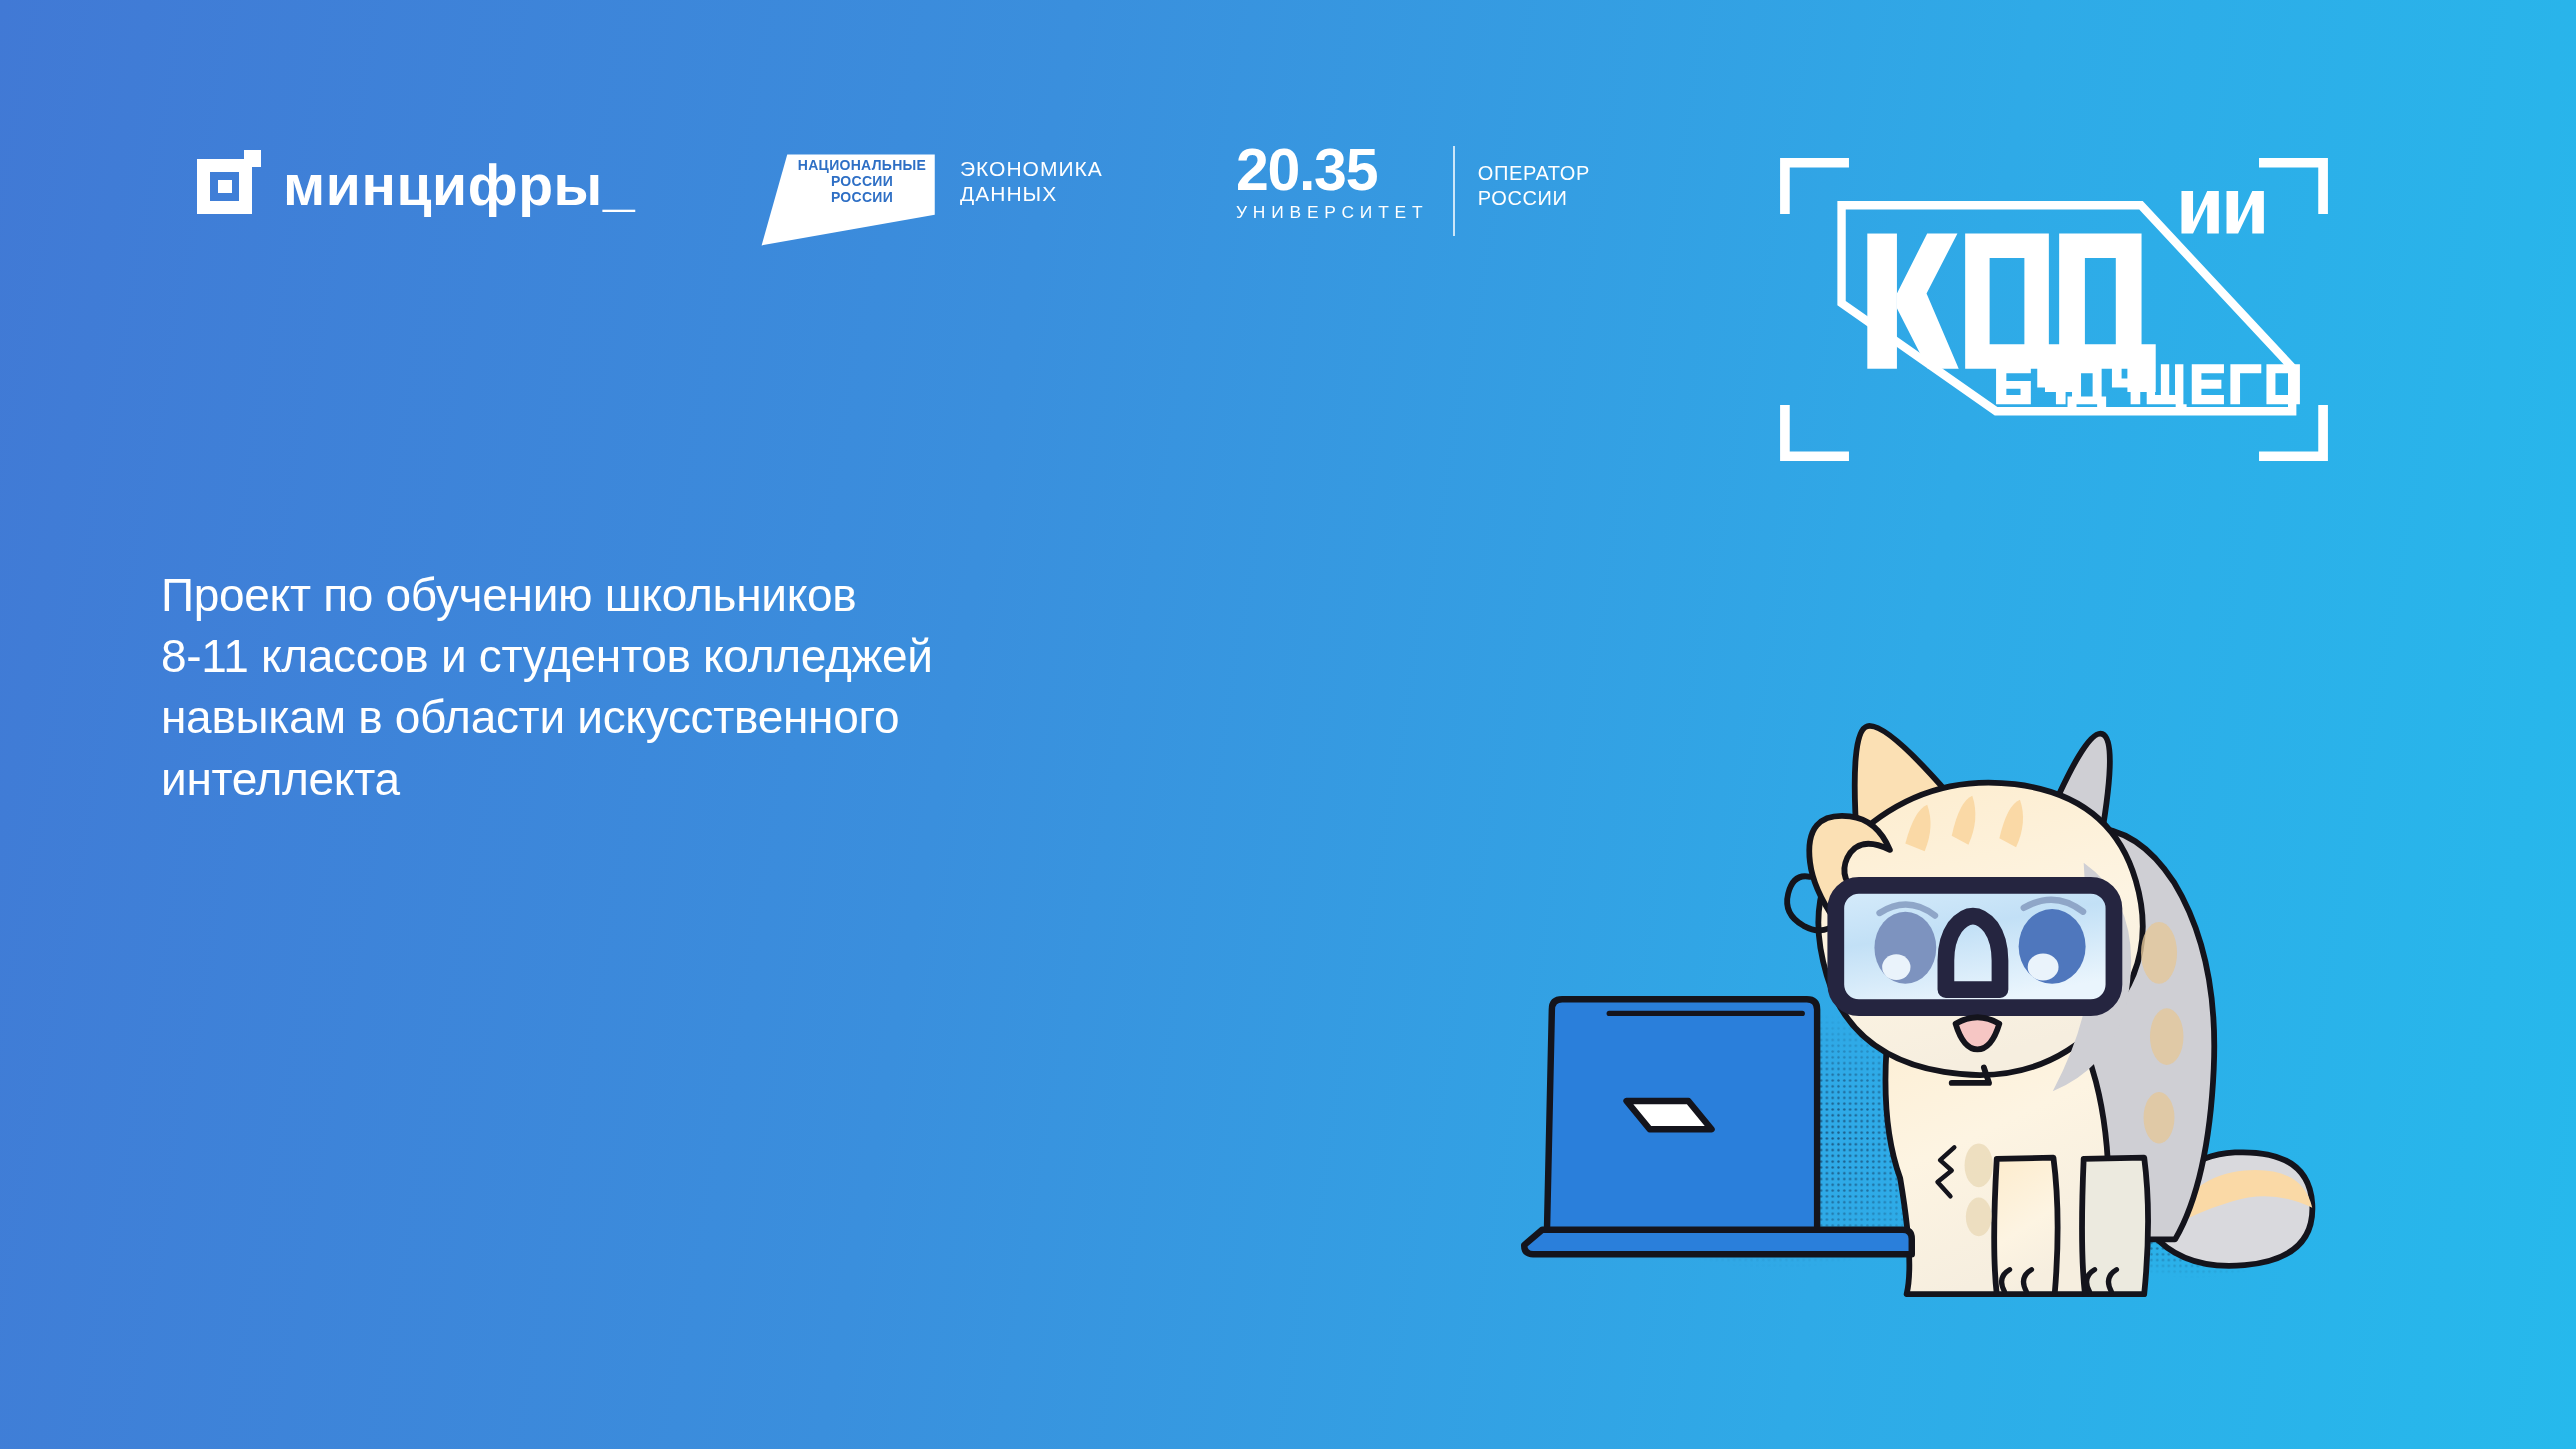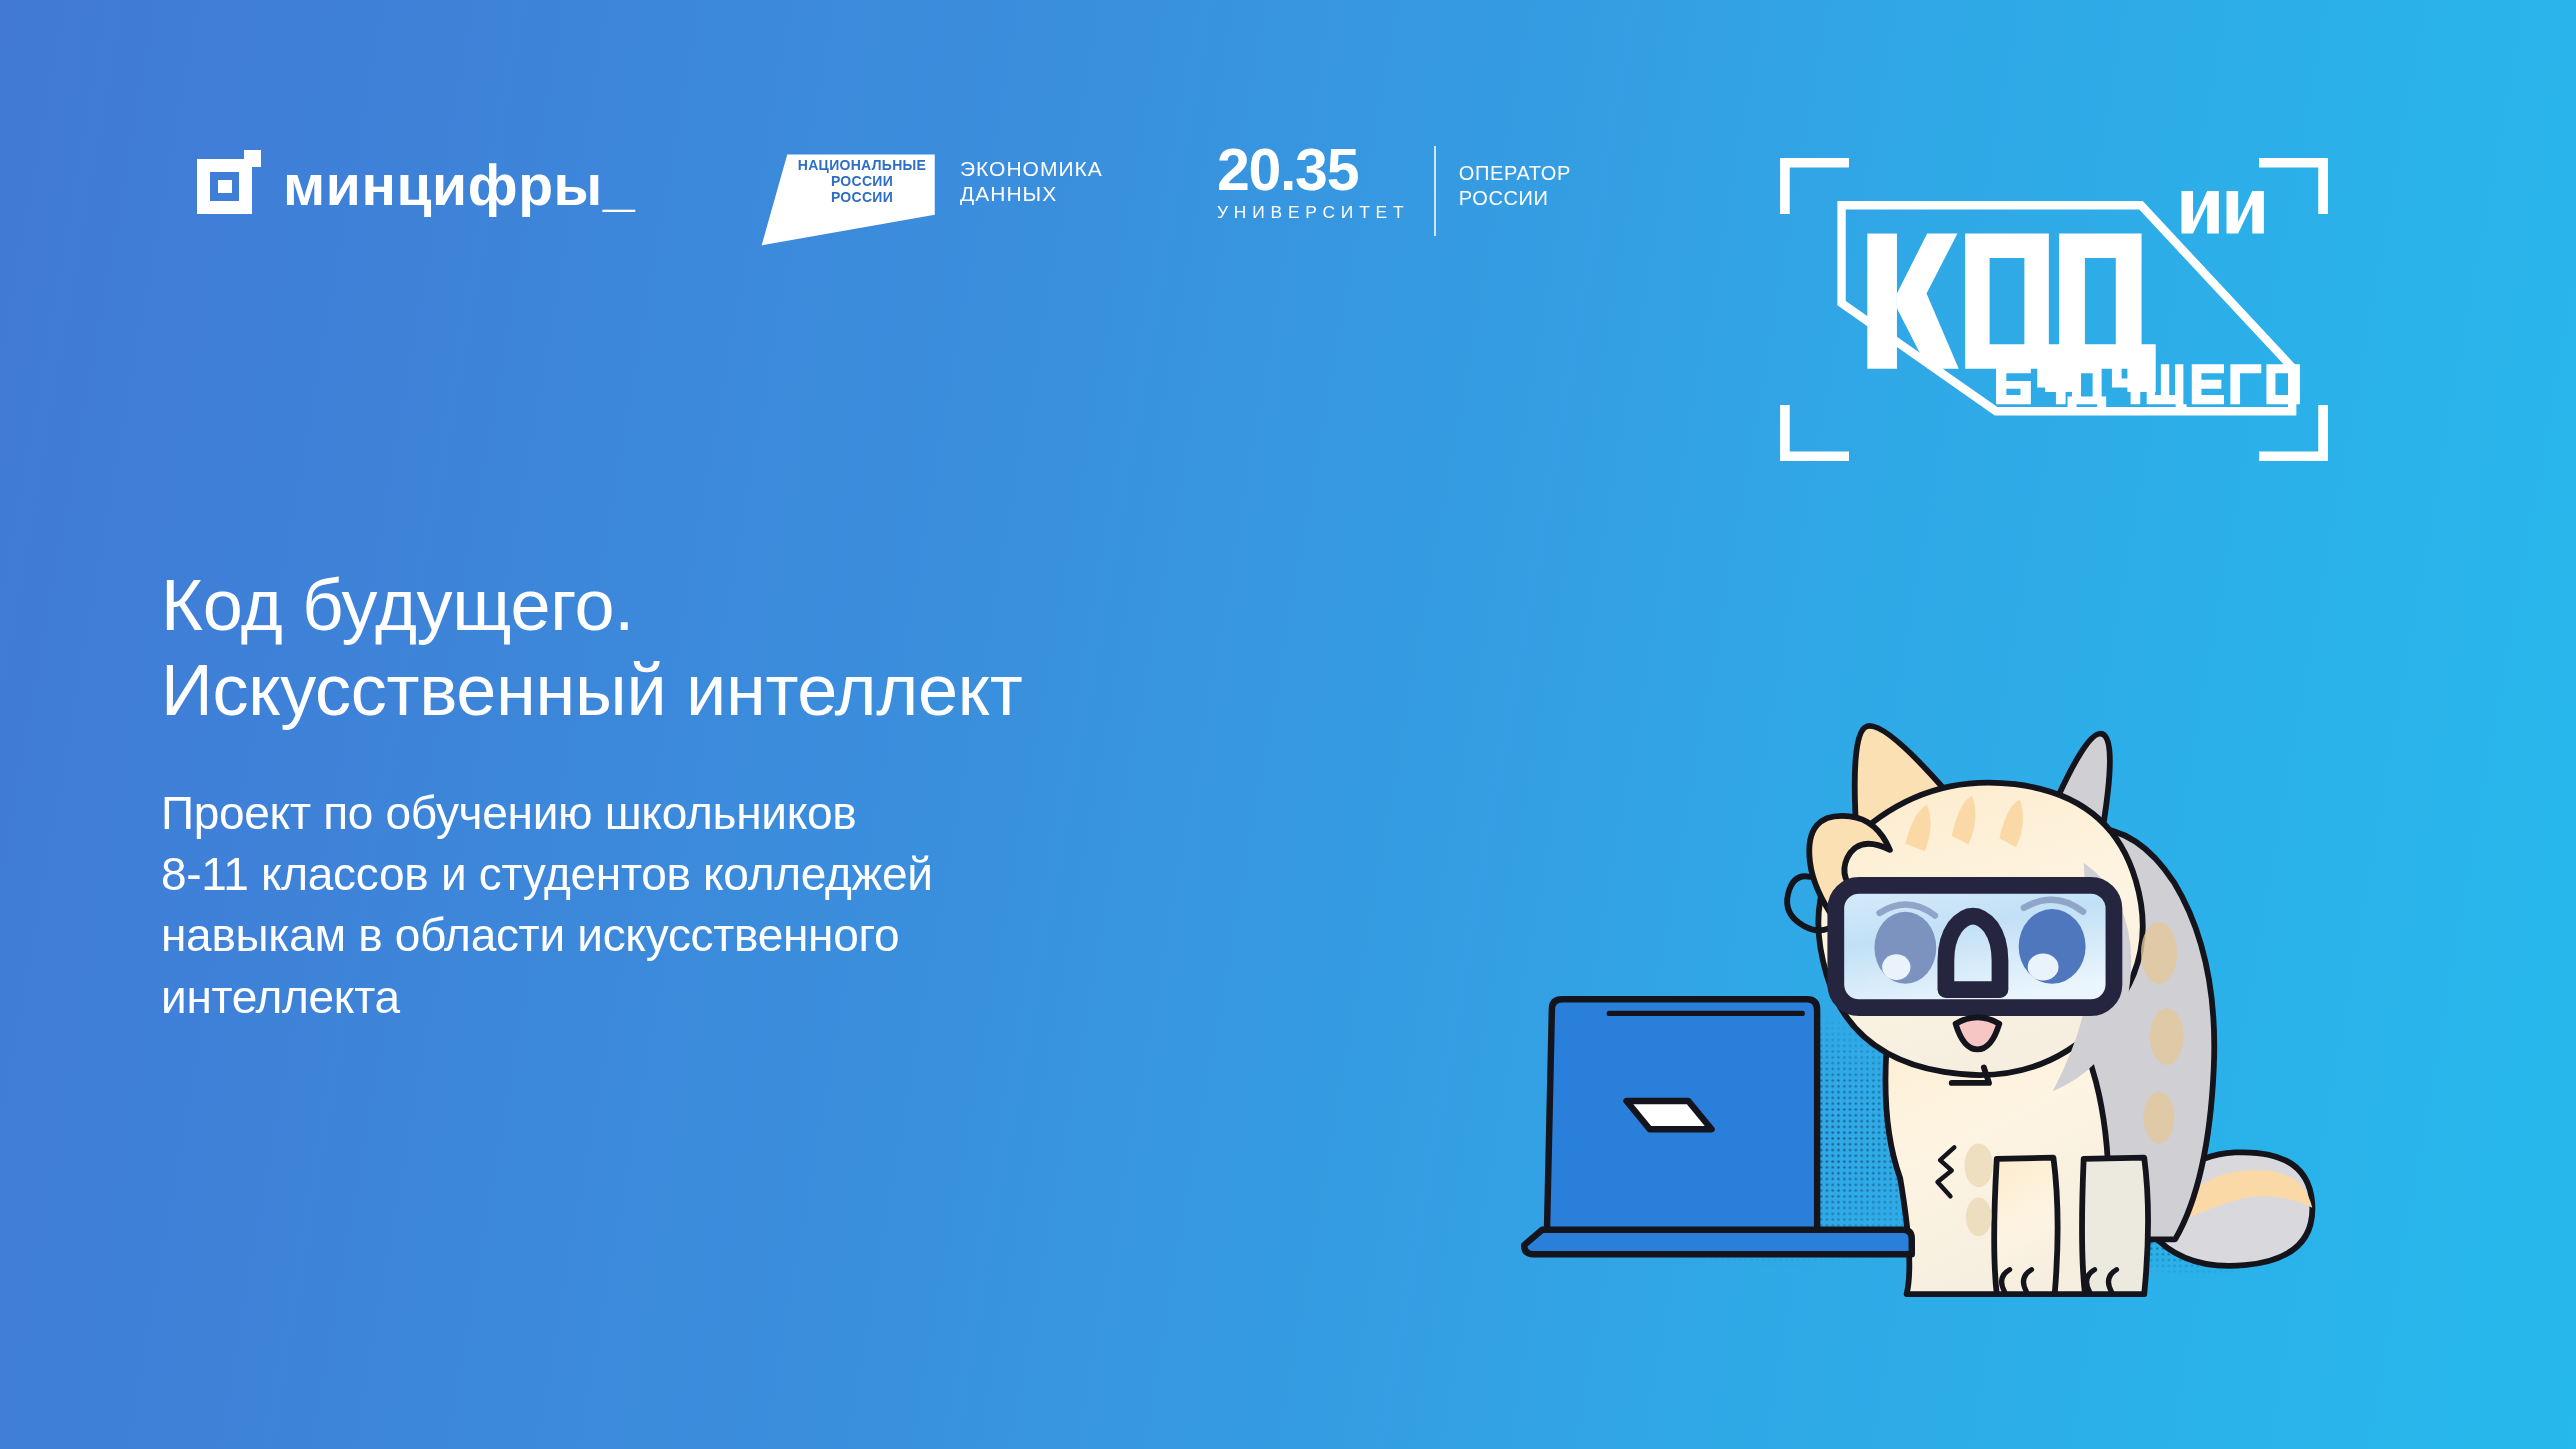--- a/index.html
+++ b/index.html
@@ -30,21 +30,21 @@
   #ekonomika { position:absolute; left:760px; top:139px; width:335px; height:109px; }
   #ekonomika .flag { position:absolute; left:0; top:0; width:193px; height:109px; }
   #ekonomika .flag svg { display:block; }
   #ekonomika .flagtext { position:absolute; left:33px; top:18px; width:138px; text-align:center;
         color:#2E6FC5; font-weight:700; font-size:14px; line-height:16px; letter-spacing:0.3px; }
   #ekonomika .ed-name { position:absolute; left:200px; top:18px; color:#fff; font-size:21px;
         font-weight:400; line-height:24.5px; letter-spacing:1px; }
 
   
   #univ { position:absolute; left:1217px; top:143px; height:103px; display:flex; align-items:flex-start; }
-  #univ .u-left { display:flex; flex-direction:column; align-items:flex-start; }
+  #univ .u-left { display:flex; flex-direction:column; align-items:flex-start;margin-left:19px; }
   #univ .u-num { color:#fff; font-size:59px; font-weight:700; line-height:0.92; letter-spacing:-1.3px; }
   #univ .u-sub { color:#fff; font-size:17.4px; letter-spacing:5.8px; margin-top:5.2px; }
   #univ .u-rule { width:1.9px; height:90px; background:#fff; opacity:.75; margin:2.6px 23px 0 24.5px; }
   #univ .u-role { color:#fff; font-size:20px; line-height:24.5px; letter-spacing:0.6px; margin-top:18px; }
 
   
   #kodlogo { position:absolute; left:1777px; top:155px; width:554px; height:309px; }
   #kodlogo svg { display:block; }
 
   
@@ -145,24 +145,20 @@
             <path d="M364 0 h48 v14 h-33 v48 h-15 z"></path>
 
             <path d="M420 0 h52 v62 h-52 z M434 14 v34 h24 v-34 z"></path>
           </g>
         </g>
       </svg>
     </div>
   </div>
 
   <div id="copy">
-    <h1 id="title">
-      <span class="ln">Код будущего.</span>
-      <span class="ln">Искусственный интеллект</span>
-    </h1>
     <p id="subtitle">
       <span class="ln">Проект по обучению школьников</span>
       <span class="ln">8-11 классов и студентов колледжей</span>
       <span class="ln">навыкам в области искусственного</span>
       <span class="ln">интеллекта</span>
     </p>
   </div>
 
   <div id="cat">
     <svg width="837" height="683" viewBox="0 0 1300 1060">

